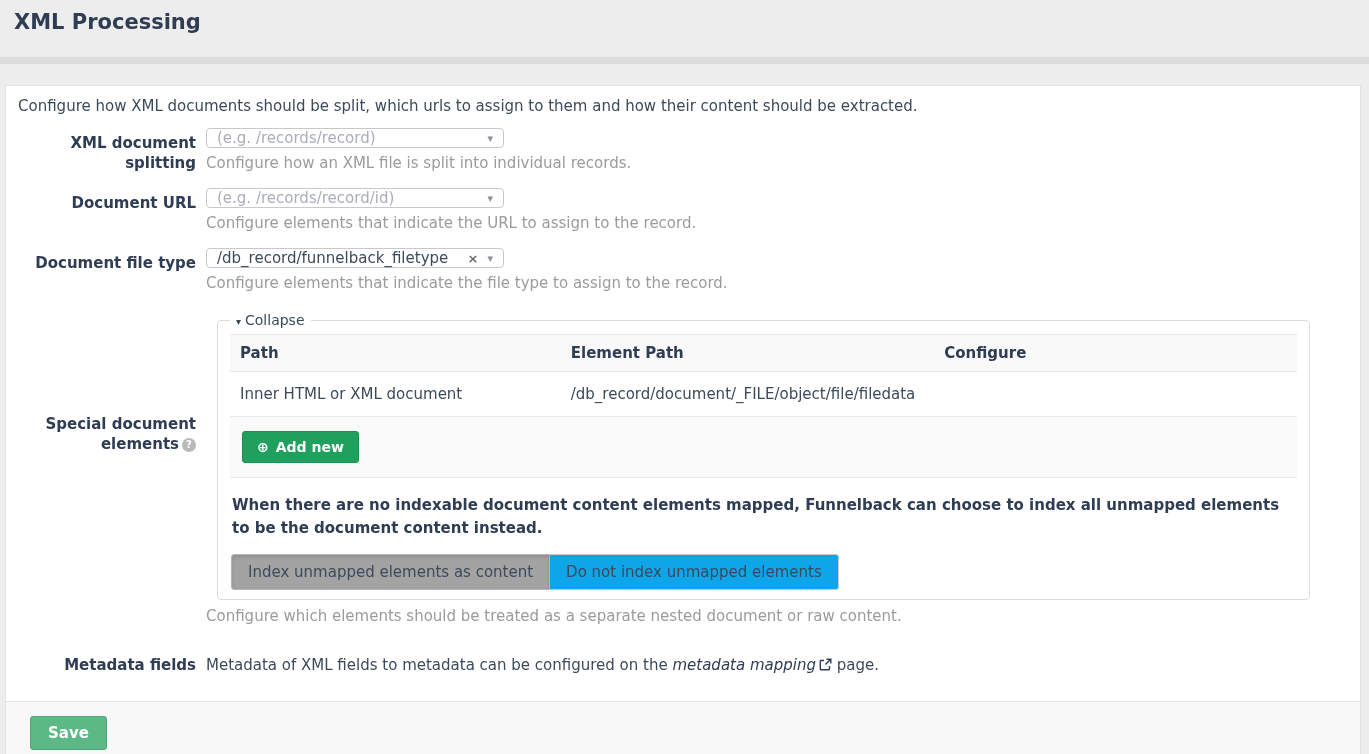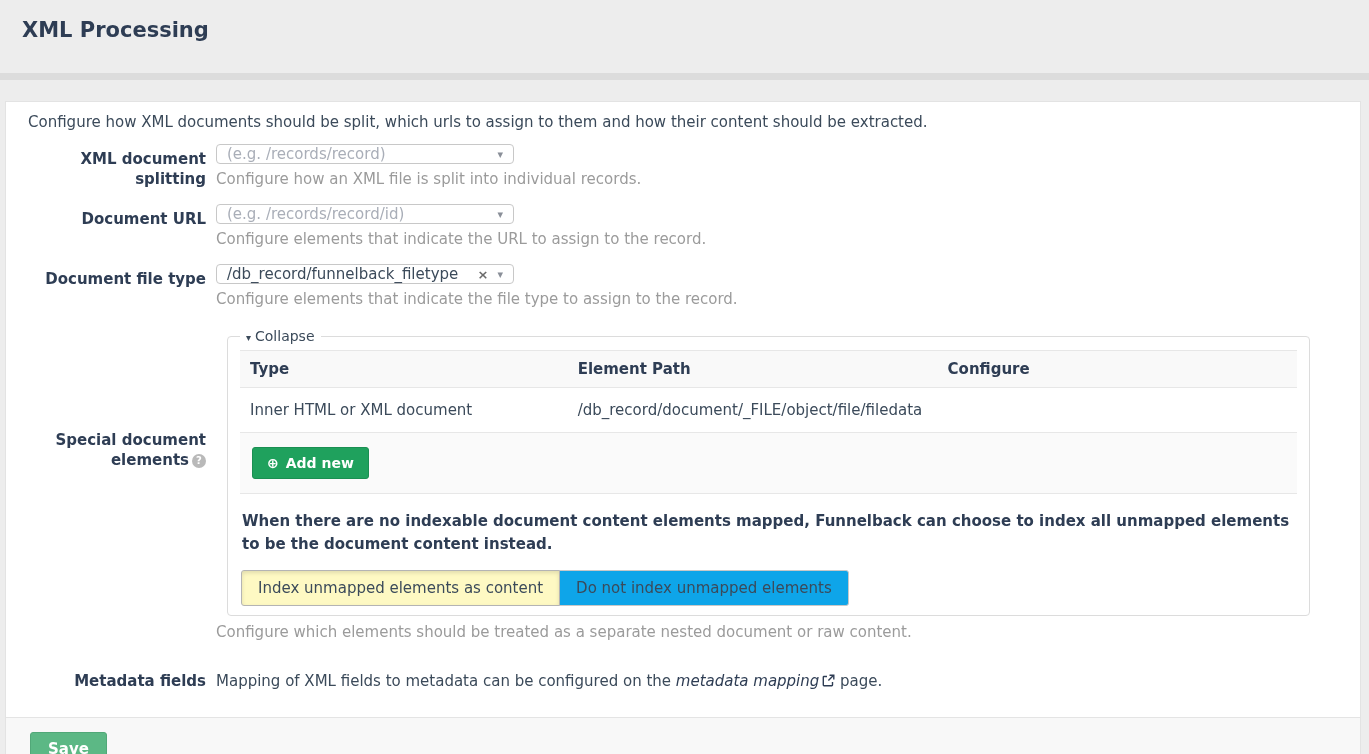--- a/index.html
+++ b/index.html
@@ -7,33 +7,33 @@
   body {
     width: 1369px; height: 754px;
     background: #ededed;
     font-family: "DejaVu Sans", "Liberation Sans", sans-serif;
     font-size: 15px;
     color: #3b4a5a;
   }
   
   .page-header { padding: 6px 14px 0 14px; }
   .page-title {
-    margin: 8px; font-size: 21px; line-height: 32px;
+    margin: 0; font-size: 21px; line-height: 32px;
     font-weight: 600; color: #2e3d54;
   }
   .header-gap { height: 19px; }
   .page-divider { height: 7px; background: #dcdcdc; }
 
   
   .panel {
     margin: 21px 8px 0 5px;
     background: #ffffff;
     border: 1px solid #e3e3e3;
   }
-  .panel-body { padding: 11px 14px 26px 18px; }
+  .panel-body { padding: 11px 14px 26px 8px; }
   .intro { margin: 0 0 13px 4px; color: #3b4a5a; }
 
   
   .form-row { display: flex; }
   .label-col {
     flex: none; width: 192px;
     text-align: right; padding-right: 10px; padding-top: 5px;
     font-weight: bold; color: #2e3d54;
     line-height: 1.35;
   }
@@ -108,21 +108,21 @@
   }
   .toggle-group { display: inline-flex; margin-left: 1px; }
   .toggle-btn {
     font-family: inherit; font-size: 15px; color: #3b4a5a;
     background: #0ea5e9; border: 1px solid #c8c8c8;
     padding: 8px 16px; cursor: pointer;
   }
   .toggle-btn:first-child { border-radius: 3px 0 0 3px; }
   .toggle-btn:last-child { border-radius: 0 3px 3px 0; margin-left: -1px; }
   .toggle-btn.active {
-    background: #fef9c3; border-color: #b4b4b4;
+    background: #a3a3a3; border-color: #b4b4b4;
     box-shadow: inset 0 2px 4px rgba(0,0,0,0.12);
     position: relative; z-index: 1;
   }
   .fieldset-help { margin: 7px 0 16px 0; }
 
   
   .metadata-row { margin-top: 12px; }
   .metadata-row .label-col { padding-top: 2px; }
   .metadata-text { padding-top: 3px; color: #3b4a5a; }
   .metadata-link { font-style: italic; color: #2e3d54; text-decoration: none; }
@@ -195,21 +195,21 @@
         <span>Special document elements</span><span class="q-icon">?</span>
       </div>
       <div class="control-col">
 
         <fieldset class="collapse-box">
           <legend><span class="caret">▾</span><span>Collapse</span></legend>
 
           <table class="elements-table">
             <thead>
               <tr>
-                <th class="col-type">Type</th>
+                <th class="col-type">Path</th>
                 <th class="col-path">Element Path</th>
                 <th class="col-comments">Configure</th>
               </tr>
             </thead>
             <tbody>
               <tr>
                 <td>Inner HTML or XML document</td>
                 <td>/db_record/document/_FILE/object/file/filedata</td>
                 <td></td>
               </tr>
@@ -232,21 +232,21 @@
         </fieldset>
 
         <div class="help-text fieldset-help">Configure which elements should be treated as a separate nested document or raw content.</div>
       </div>
     </div>
 
     <div class="form-row metadata-row">
       <div class="label-col">Metadata fields</div>
       <div class="control-col">
         <div class="metadata-text">
-          <span>Mapping of XML fields to metadata can be configured on the </span><a href="#" class="metadata-link"><span>metadata mapping</span><svg class="ext-icon" width="13" height="13" viewBox="0 0 13 13">
+          <span>Metadata of XML fields to metadata can be configured on the </span><a href="#" class="metadata-link"><span>metadata mapping</span><svg class="ext-icon" width="13" height="13" viewBox="0 0 13 13">
                 <path d="M5 2.5H2a.7.7 0 0 0-.7.7V11c0 .4.3.7.7.7h7.8c.4 0 .7-.3.7-.7V8" fill="none" stroke="#2e3d54" stroke-width="1.4"></path>
                 <path d="M7.5 1.2h4.3v4.3" fill="none" stroke="#2e3d54" stroke-width="1.4"></path>
                 <path d="M11.4 1.6 6.4 6.6" fill="none" stroke="#2e3d54" stroke-width="1.4"></path>
               </svg></a><span> page.</span>
         </div>
       </div>
     </div>
 
   </div>
 

